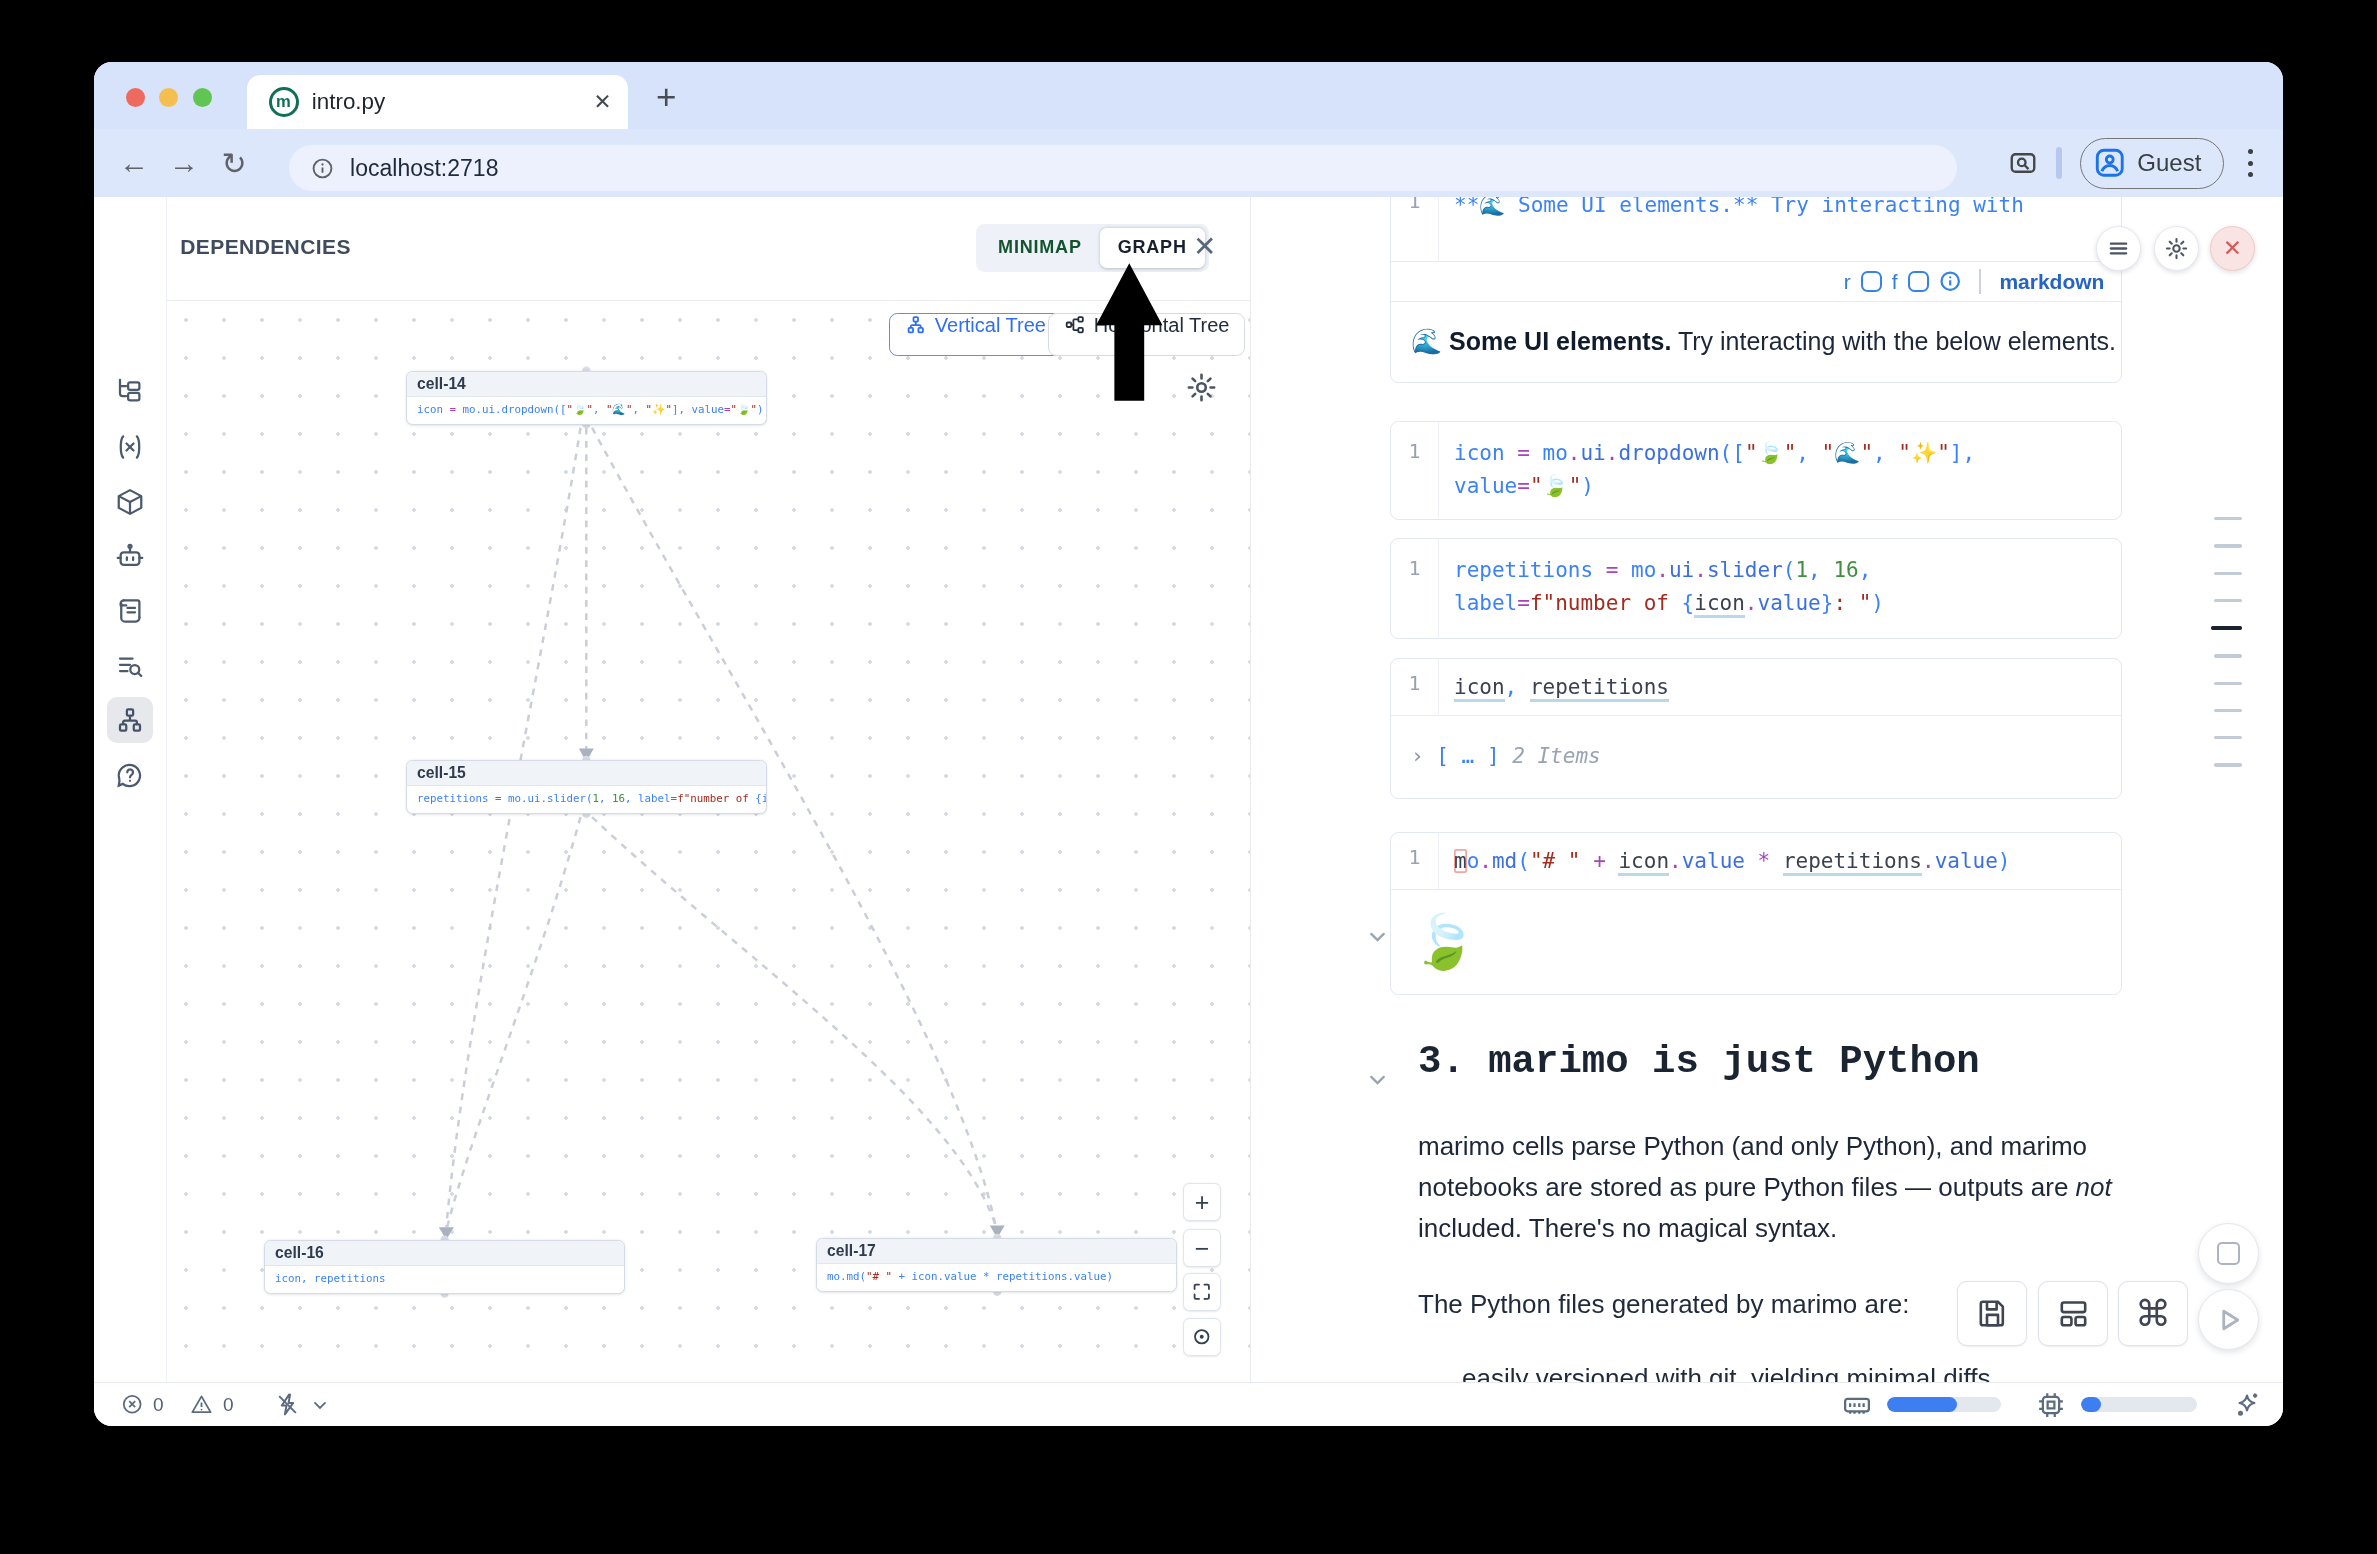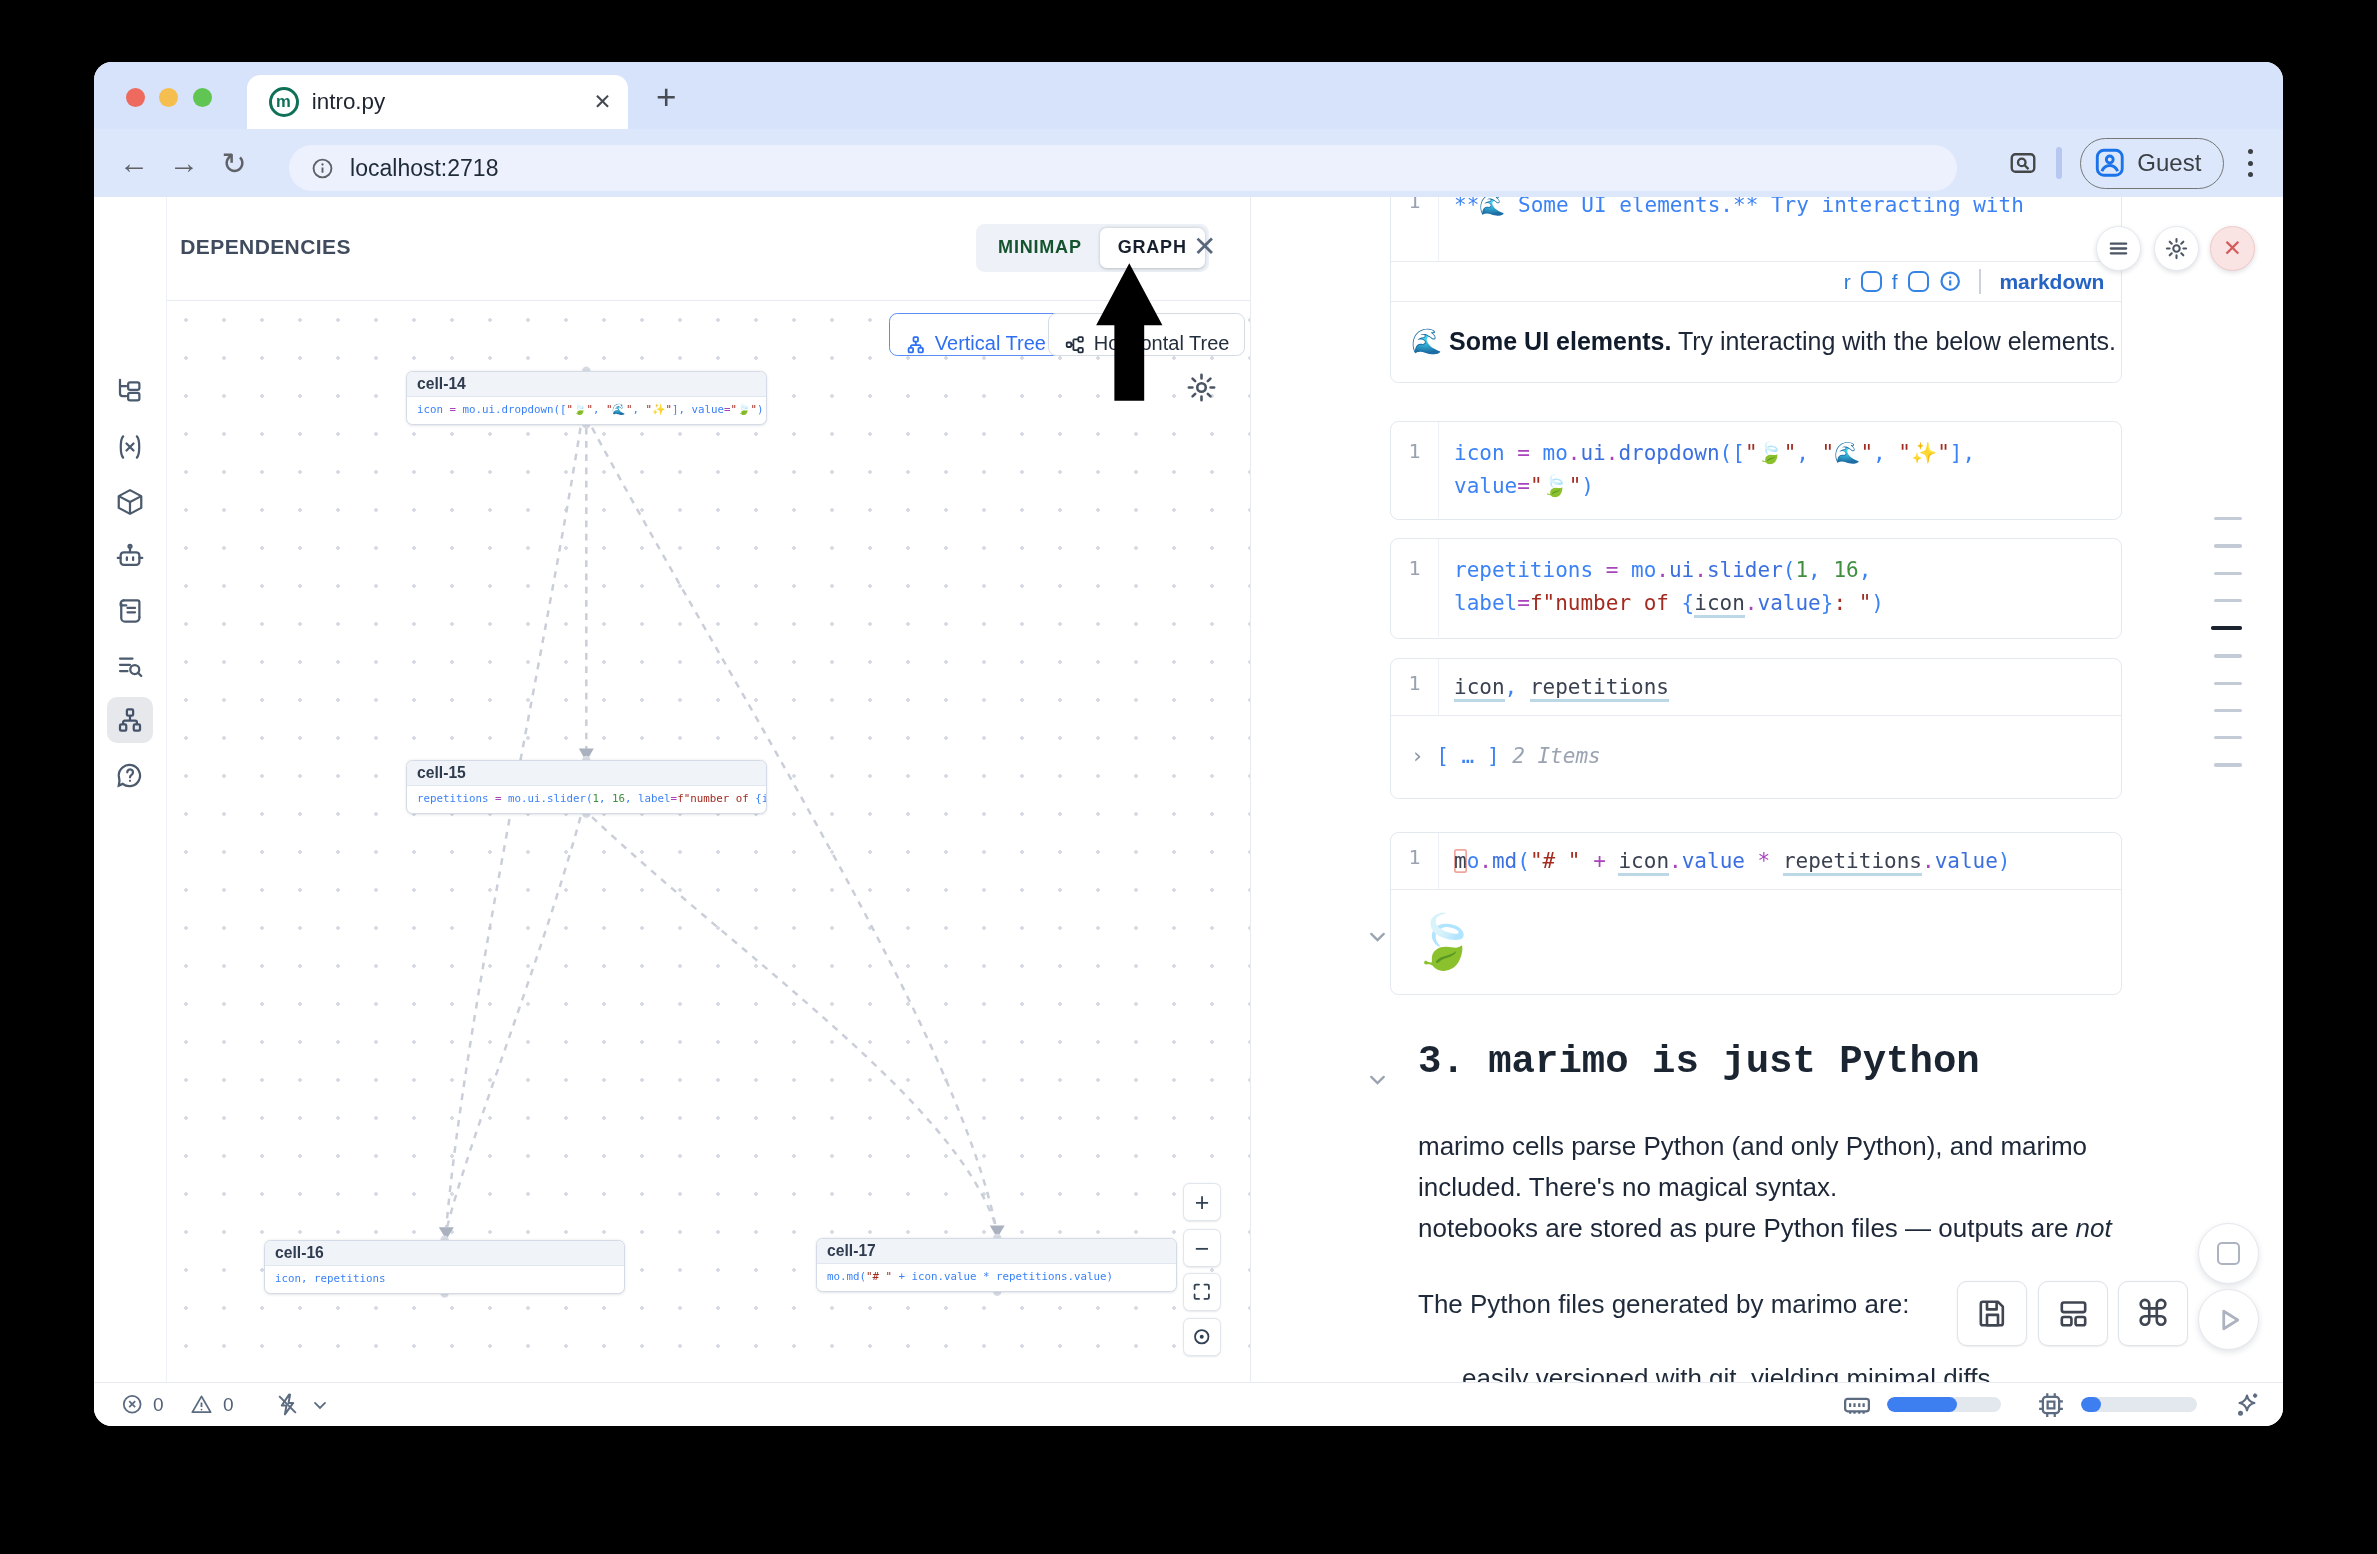--- a/index.html
+++ b/index.html
@@ -28,21 +28,21 @@
   .railbtn{position:absolute;left:13.3px;width:46px;height:46px;display:flex;align-items:center;justify-content:center;border-radius:10px}
   .railbtn.active{background:#e6e8ec}
   
   .panelheader{position:absolute;left:73px;top:135px;width:1083px;height:104px;background:#fff;border-bottom:1.7px solid #e8ecf2}
   .paneltitle{position:absolute;left:13.3px;top:38px;font-size:21px;font-weight:700;letter-spacing:0.4px;color:#404c5e}
   .segctl{position:absolute;left:809px;top:26.5px;height:48px;background:#eef2f8;border-radius:8.3px;display:flex;align-items:center;padding:4.1px}
   .segbtn{height:40px;display:flex;align-items:center;padding:0 18px;font-size:18px;font-weight:700;letter-spacing:0.8px;color:#14532d;border-radius:6.6px}
   .segbtn.active{background:#fff;color:#16202e;box-shadow:0 0.8px 3.3px rgba(20,30,50,.25)}
   .panelclose{position:absolute;left:1026px;top:33px;font-size:28px;color:#58677c}
   .canvas{position:absolute;left:73px;top:239px;width:1083px;height:1082px;overflow:hidden;background-image:radial-gradient(#d7dbe3 1.8px,transparent 2px);background-size:38px 38px}
-  .treebtn{position:absolute;height:43px;border-radius:8.3px;background:#fff;display:flex;align-items:flex-end;gap:8.3px;padding:0 15px;font-size:20px}
+  .treebtn{position:absolute;height:43px;border-radius:8.3px;background:#fff;display:flex;align-items:flex-start;gap:8.3px;padding:0 15px;font-size:20px}
   .treebtn.v{left:722px;top:12.4px;border:1.7px solid #5c8df6;color:#2f6ff2}
   .treebtn.h{left:881px;top:12.4px;border:1.7px solid #d4dbe4;color:#232e3c}
   .gearbtn{position:absolute;left:1018px;top:70px;width:33px;height:33px}
   .gnode{position:absolute;width:361px;height:54px;background:#fff;border:1.7px solid #d4dbe6;border-radius:6.6px;box-shadow:0 0.8px 2.5px rgba(30,40,60,.12);overflow:hidden}
   .gnode .nhead{height:25px;background:#f0f4f9;border-bottom:1.7px solid #e0e7f0;display:flex;align-items:center;padding:0 10px;font-size:15.7px;font-weight:700;color:#2f3b4e}
   .gnode .ncode{height:26px;display:flex;align-items:center;padding:0 10px;font:10.8px/26px "DejaVu Sans Mono",monospace;white-space:pre;overflow:hidden}
   .zoombtn{position:absolute;left:1016px;width:38px;height:38px;background:#fff;border:1.7px solid #e1e6ee;border-radius:6.6px;display:flex;align-items:center;justify-content:center;font-size:25px;color:#334155;box-shadow:0 0.8px 1.7px rgba(20,30,50,.1)}
   .vdivider{position:absolute;left:1156px;top:135px;width:1.7px;height:1185px;background:#e8ecf2}
   
   .notebook{position:absolute;left:1157px;top:135px;width:1032px;height:1185px;overflow:hidden;background:#fff}
@@ -388,22 +388,22 @@
     </div>
     <div class="chev" style="left:114px;top:870px">
       <svg class="ico" width="25" height="25" viewBox="0 0 24 24" fill="none" stroke="#9aa3b2" stroke-width="2.2" stroke-linecap="round">
           <path d="M6 9.5l6 6 6-6"></path>
         </svg>
     </div>
 
     <div class="heading" style="top:843px">3. marimo is just Python</div>
     <div class="para" style="top:929px">
       <div class="pline"><span class="tk-r">marimo cells parse Python (and only Python), and marimo</span></div>
+      <div class="pline"><span class="tk-r">notebooks are stored as pure Python files — outputs are </span><span class="tk-i">not</span></div>
       <div class="pline"><span class="tk-r">included. There's no magical syntax.</span></div>
-      <div class="pline"><span class="tk-r">notebooks are stored as pure Python files — outputs are </span><span class="tk-i">not</span></div>
     </div>
     <div class="para" style="top:1166px;left:211px">easily versioned with git, yielding minimal diffs</div>
     <div class="para" style="top:1092px">The Python files generated by marimo are:</div>
 
     <div class="sqbtn" style="left:706px;top:1084px">
       <svg class="ico" width="33" height="33" viewBox="0 0 24 24" fill="none" stroke="#3f4652" stroke-width="1.9" stroke-linejoin="round">
           <path d="M5 3.5h11l3.5 3.5v12A1.5 1.5 0 0 1 18 20.5H5A1.5 1.5 0 0 1 3.5 19V5A1.5 1.5 0 0 1 5 3.5z"></path>
           <path d="M8 3.5V9h7V3.5"></path>
           <rect x="8" y="13" width="8" height="7.5"></rect>
         </svg>

